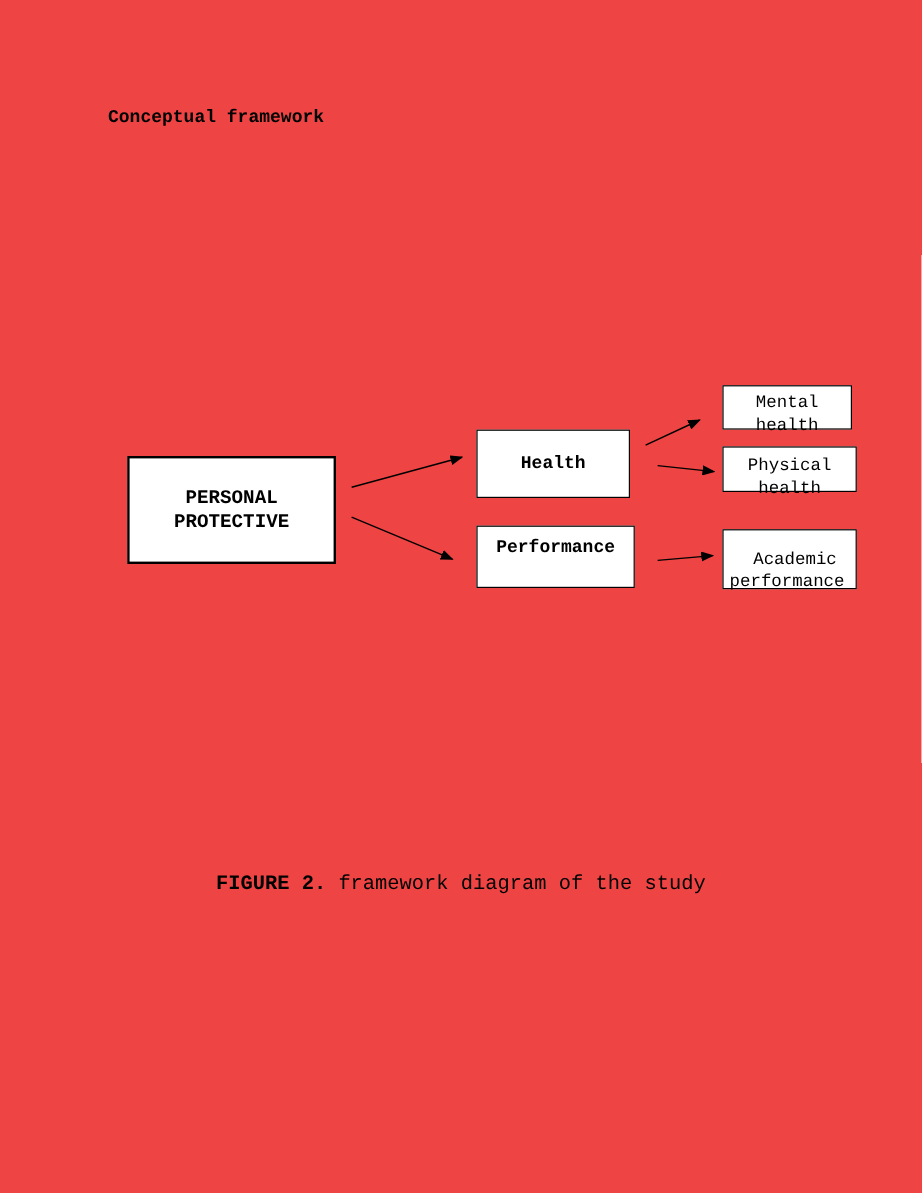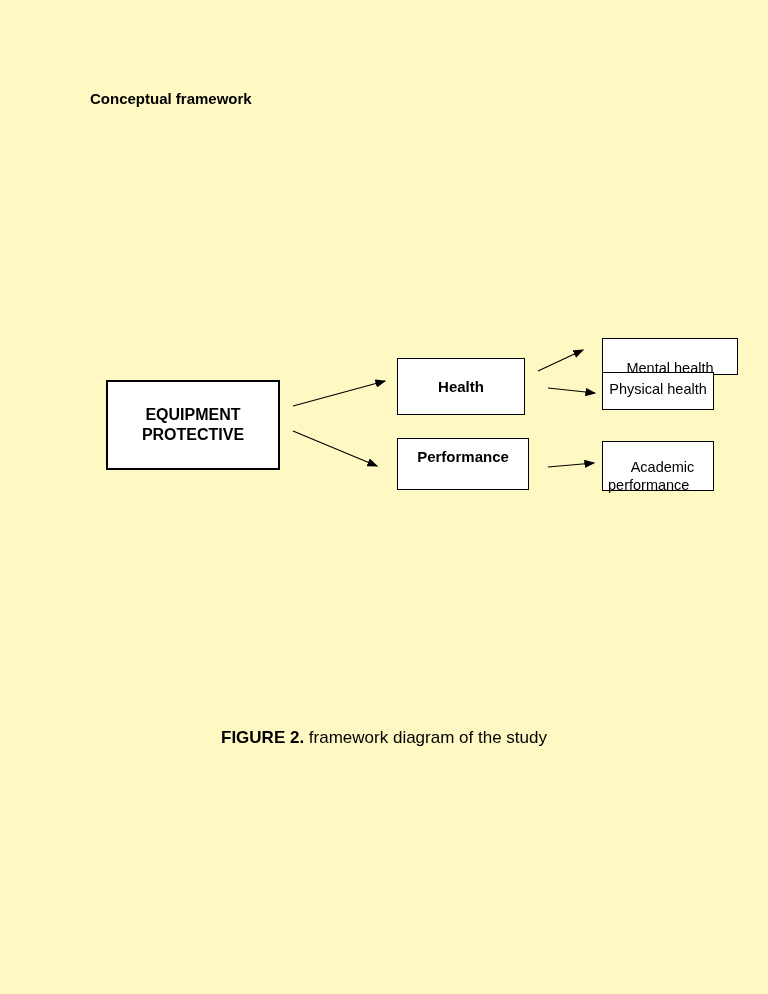--- a/index.html
+++ b/index.html
@@ -4,22 +4,22 @@
 <style>
   html, body {
     margin: 0;
     padding: 0;
     background: #ffffff;
   }
   .page {
     position: relative;
     width: 768px;
     height: 994px;
-    background: #fef9c3;
-    font-family: Liberation Sans, sans-serif;
+    background: #ef4444;
+    font-family: Liberation Mono, monospace;
     color: #000000;
     overflow: hidden;
   }
   .heading {
     position: absolute;
     left: 90px;
     top: 90px;
     margin: 0;
     font-size: 15px;
     font-weight: bold;
@@ -76,24 +76,23 @@
     top: 438px;
     width: 132px;
     height: 52px;
     font-weight: bold;
     font-size: 15px;
     padding-top: 8px;
   }
   .box-mental {
     left: 602px;
     top: 321px;
-    width: 136px;
+    width: 108px;
     height: 37px;
-    padding-top: 20px;
-    margin-top: 17px;
+    padding-top: 5px;
   }
   .box-physical {
     left: 602px;
     top: 372px;
     width: 112px;
     height: 38px;
     padding-top: 7px;
   }
   .box-academic {
     left: 602px;
@@ -142,21 +141,21 @@
         </marker>
       </defs>
       <line x1="293" y1="406" x2="385" y2="381" stroke="#000000" stroke-width="1.2" marker-end="url(#ah)"></line>
       <line x1="293" y1="431" x2="377" y2="466" stroke="#000000" stroke-width="1.2" marker-end="url(#ah)"></line>
       <line x1="538" y1="371" x2="583" y2="350" stroke="#000000" stroke-width="1.2" marker-end="url(#ah)"></line>
       <line x1="548" y1="388" x2="595" y2="393" stroke="#000000" stroke-width="1.2" marker-end="url(#ah)"></line>
       <line x1="548" y1="467" x2="594" y2="463" stroke="#000000" stroke-width="1.2" marker-end="url(#ah)"></line>
     </svg>
 
     <div class="box box-ppe">
-      <div>EQUIPMENT</div>
+      <div>PERSONAL</div>
       <div>PROTECTIVE</div>
     </div>
 
     <div class="box box-health">
       <span>Health</span>
     </div>
 
     <div class="box box-performance">
       <span>Performance</span>
     </div>

